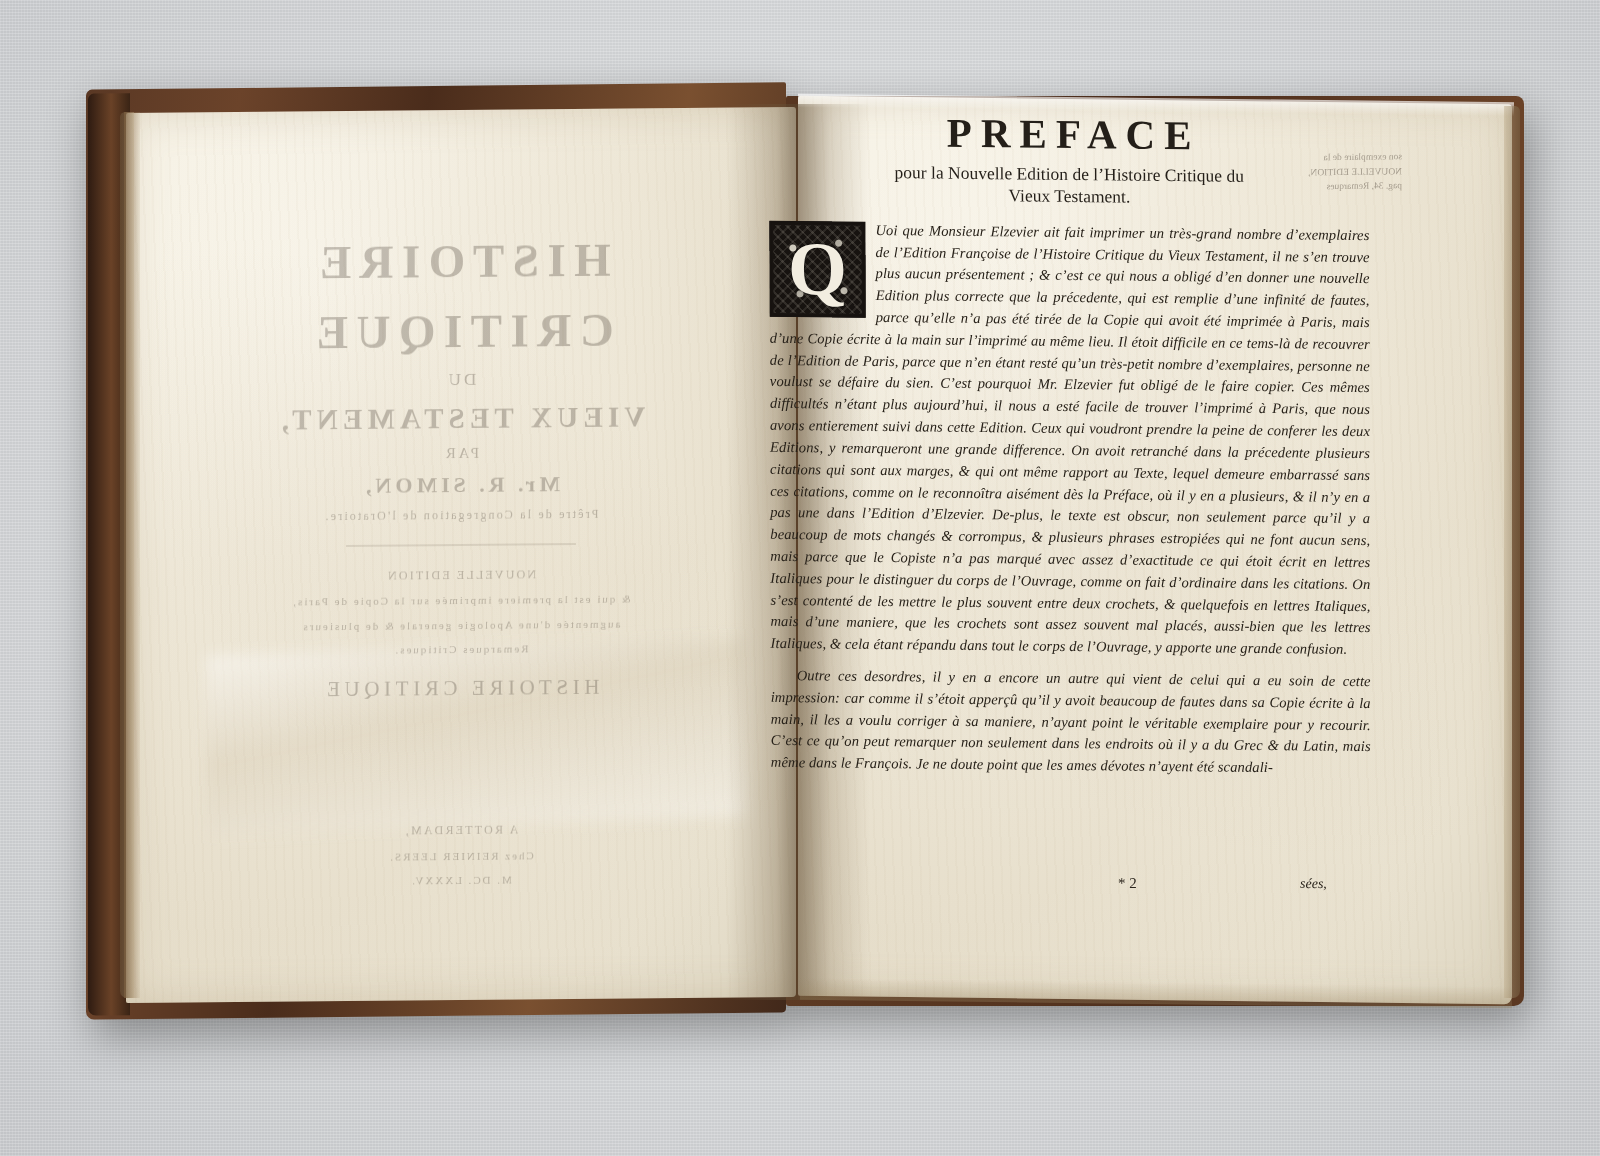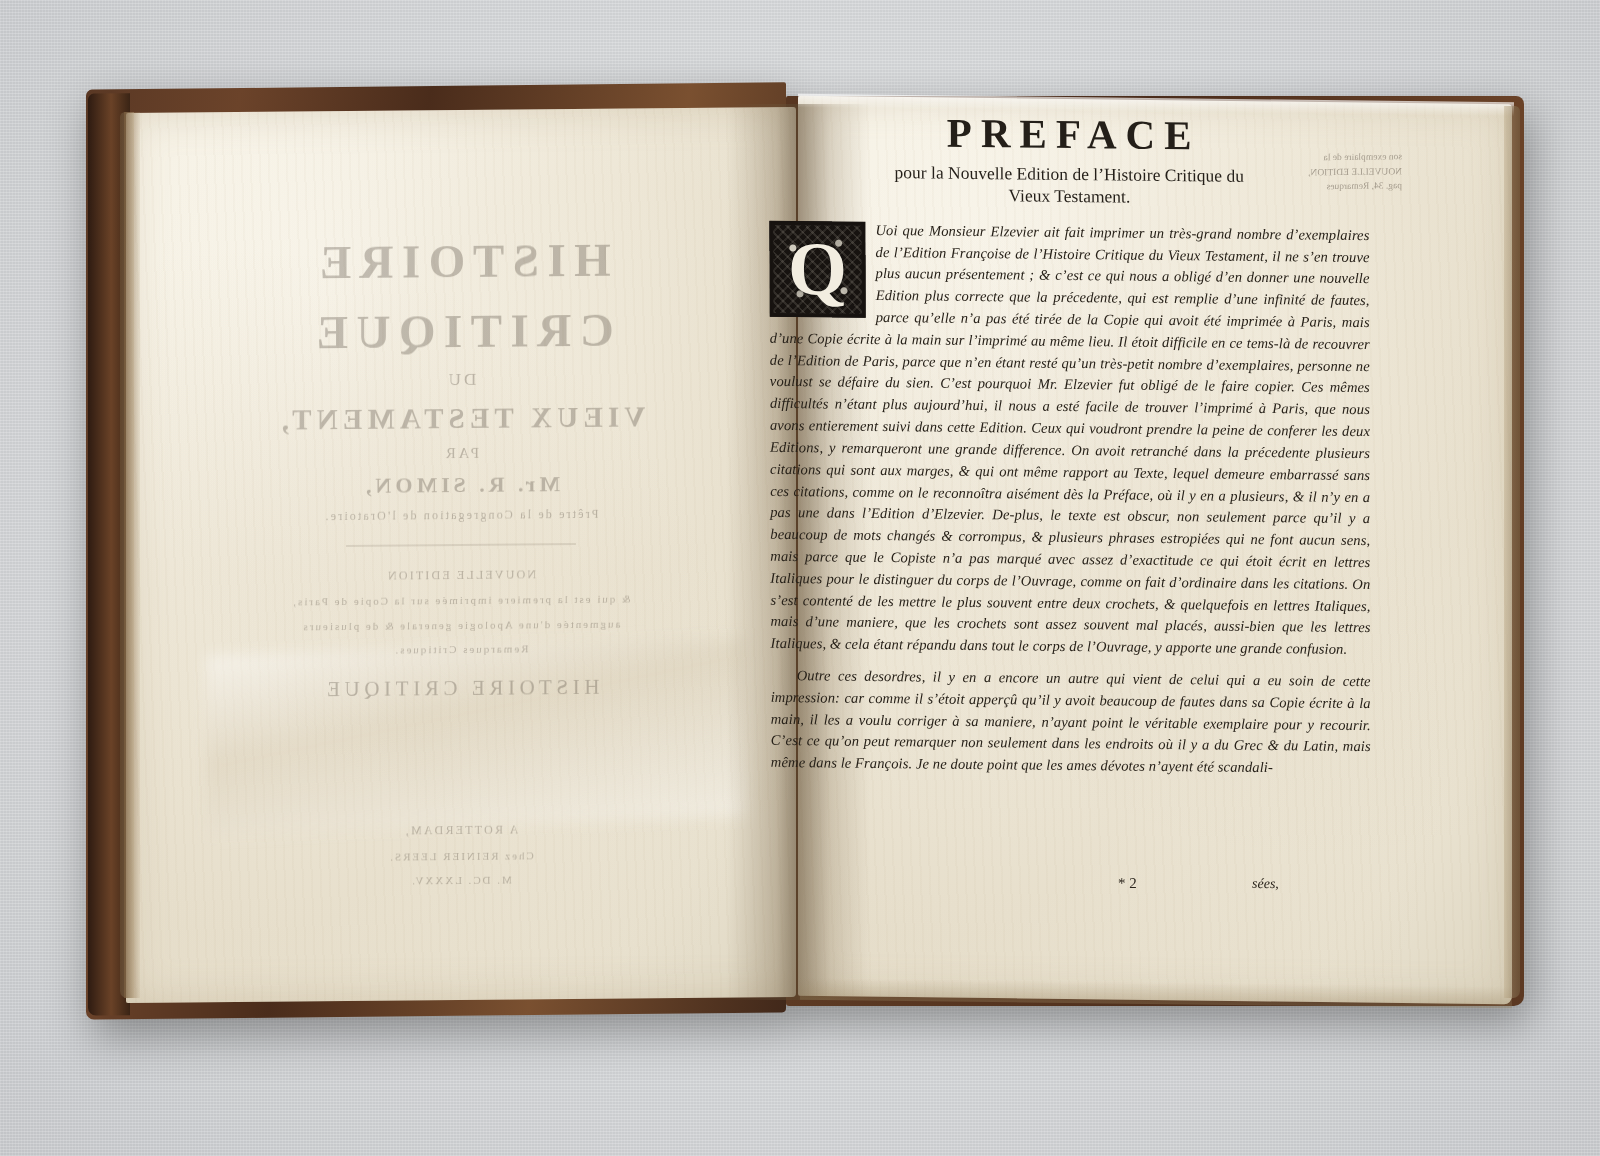--- a/index.html
+++ b/index.html
@@ -246,21 +246,21 @@
   #sig-mark {
     position: absolute;
     left: 1118px;
     top: 875px;
     font-size: 15px;
     color: #2a241c;
     transform: skewY(0.7deg);
   }
   #catchword {
     position: absolute;
-    left: 1252px;
+    left: 1300px;
     top: 876px;
     font-size: 14px;
     font-style: italic;
     color: #2a241c;
     transform: skewY(0.7deg);
   }
 
   
   .edge {
     position: absolute;

